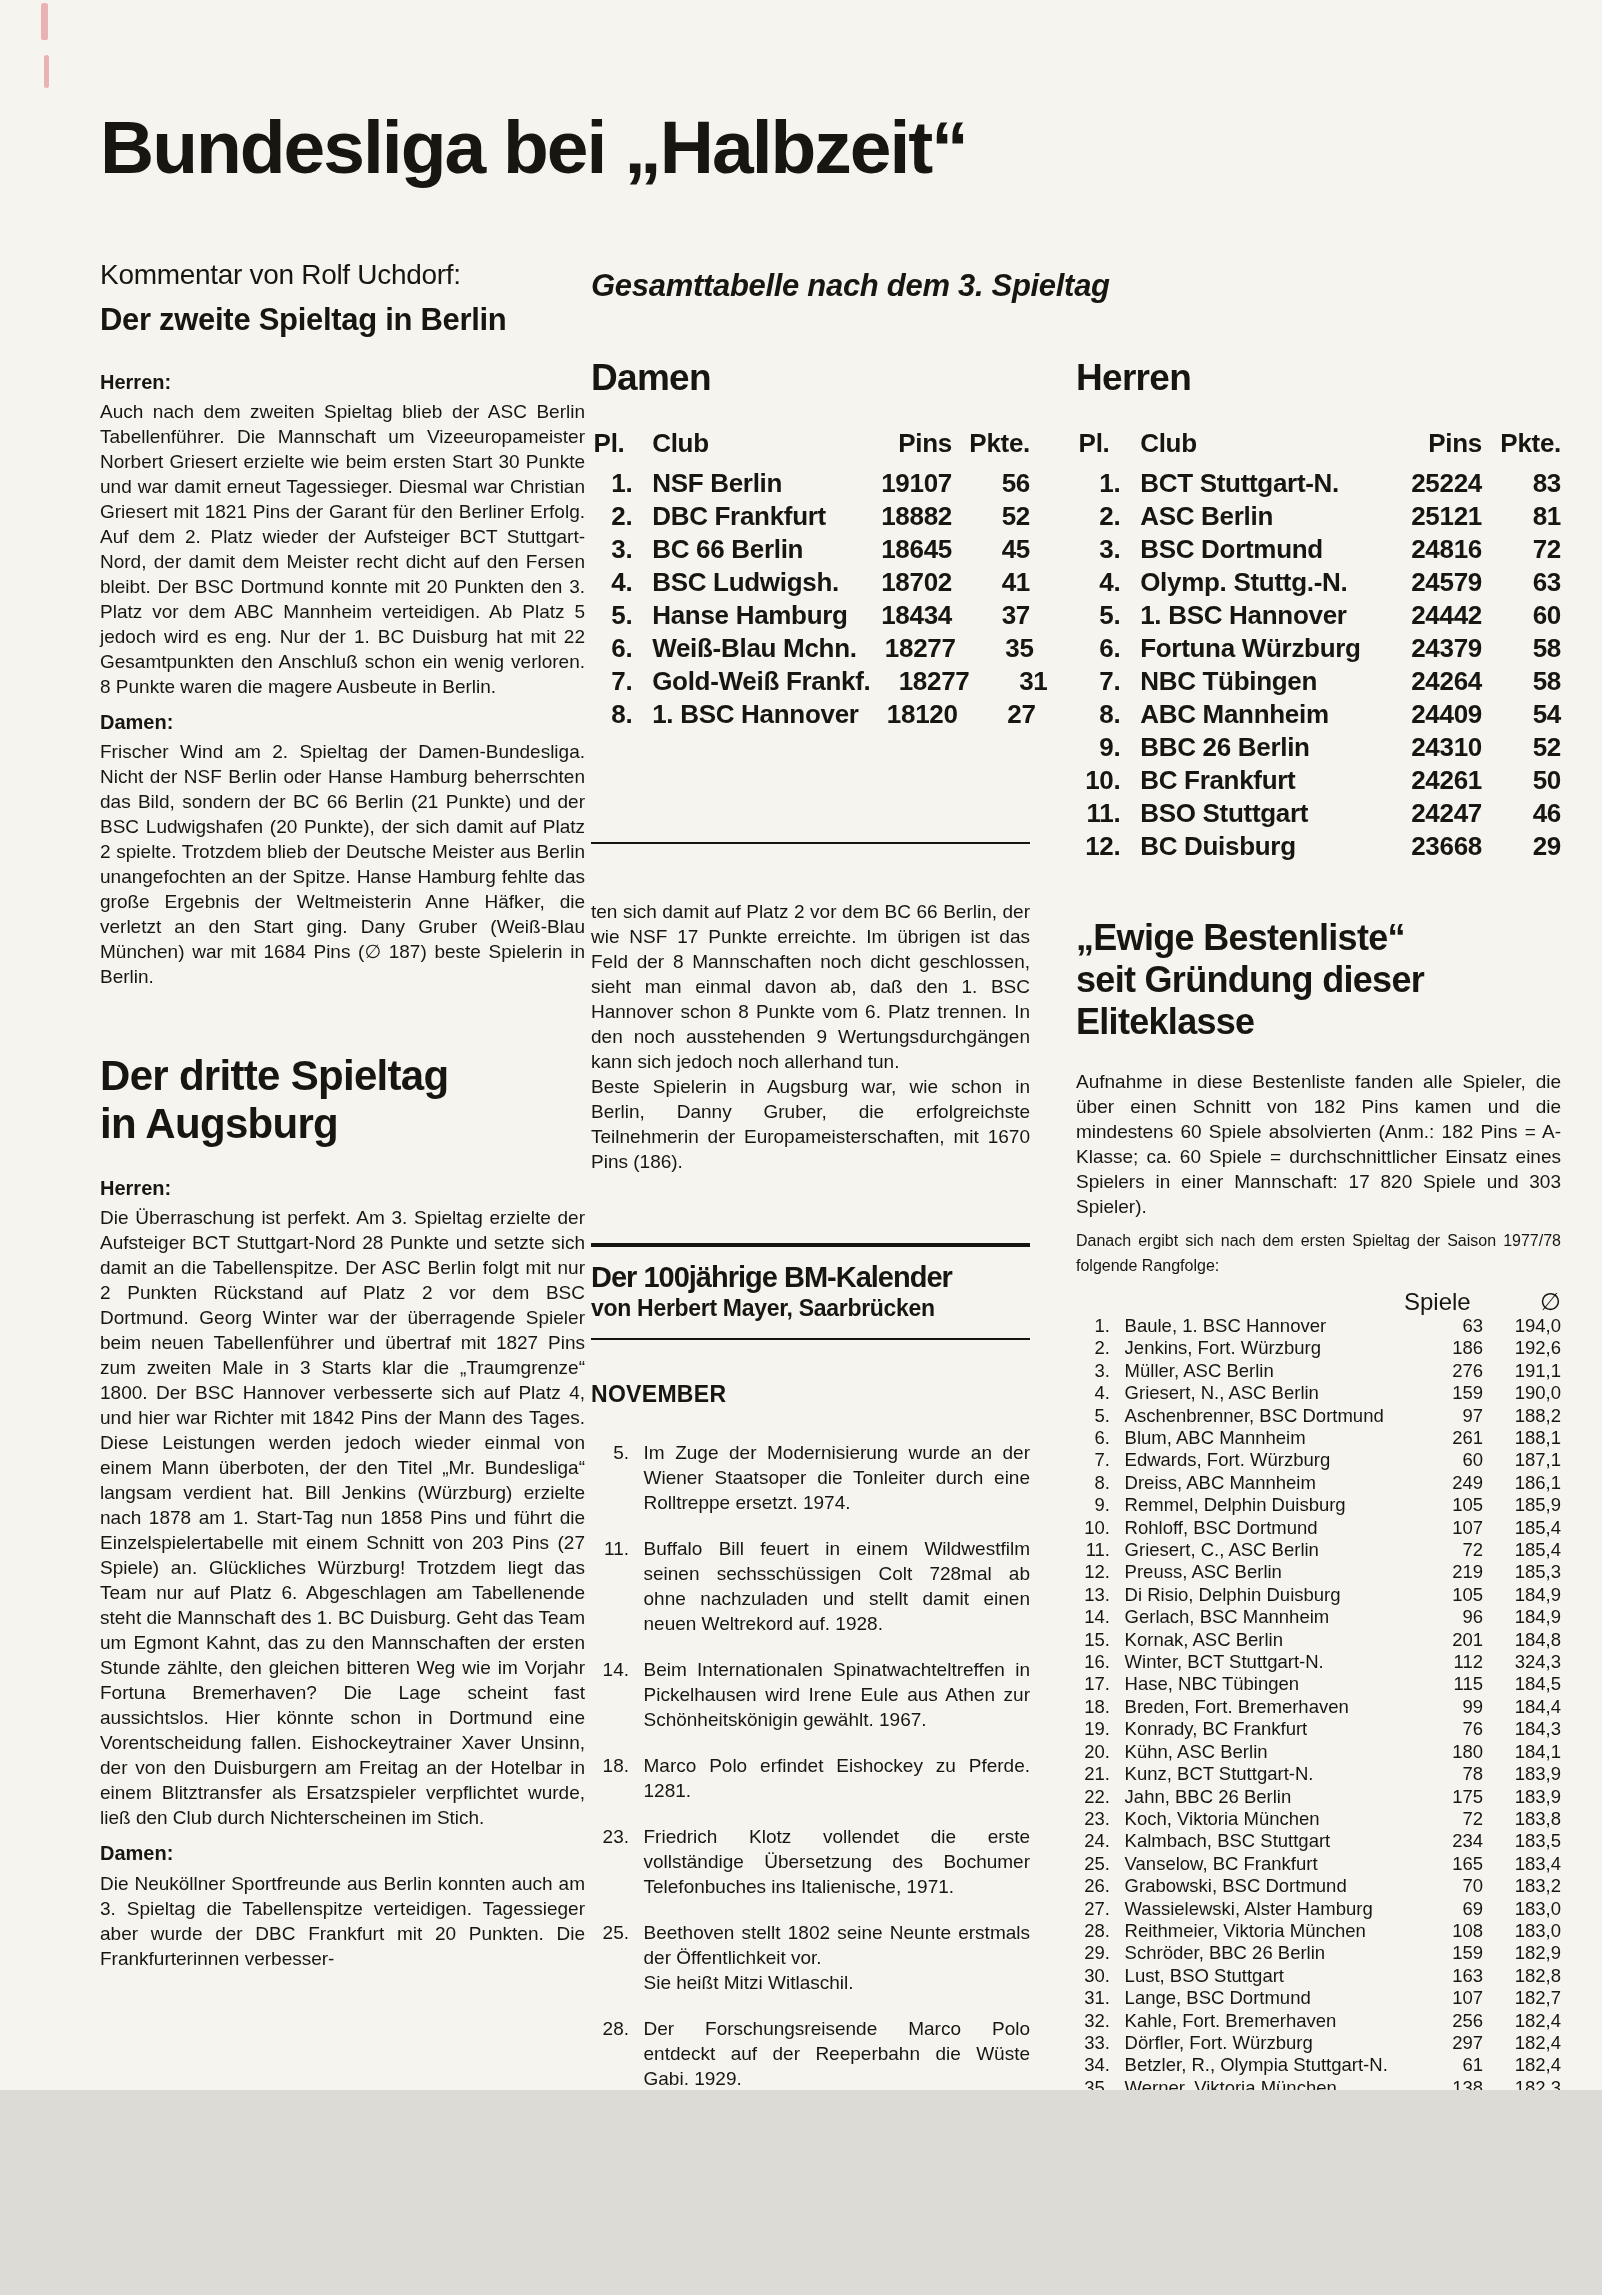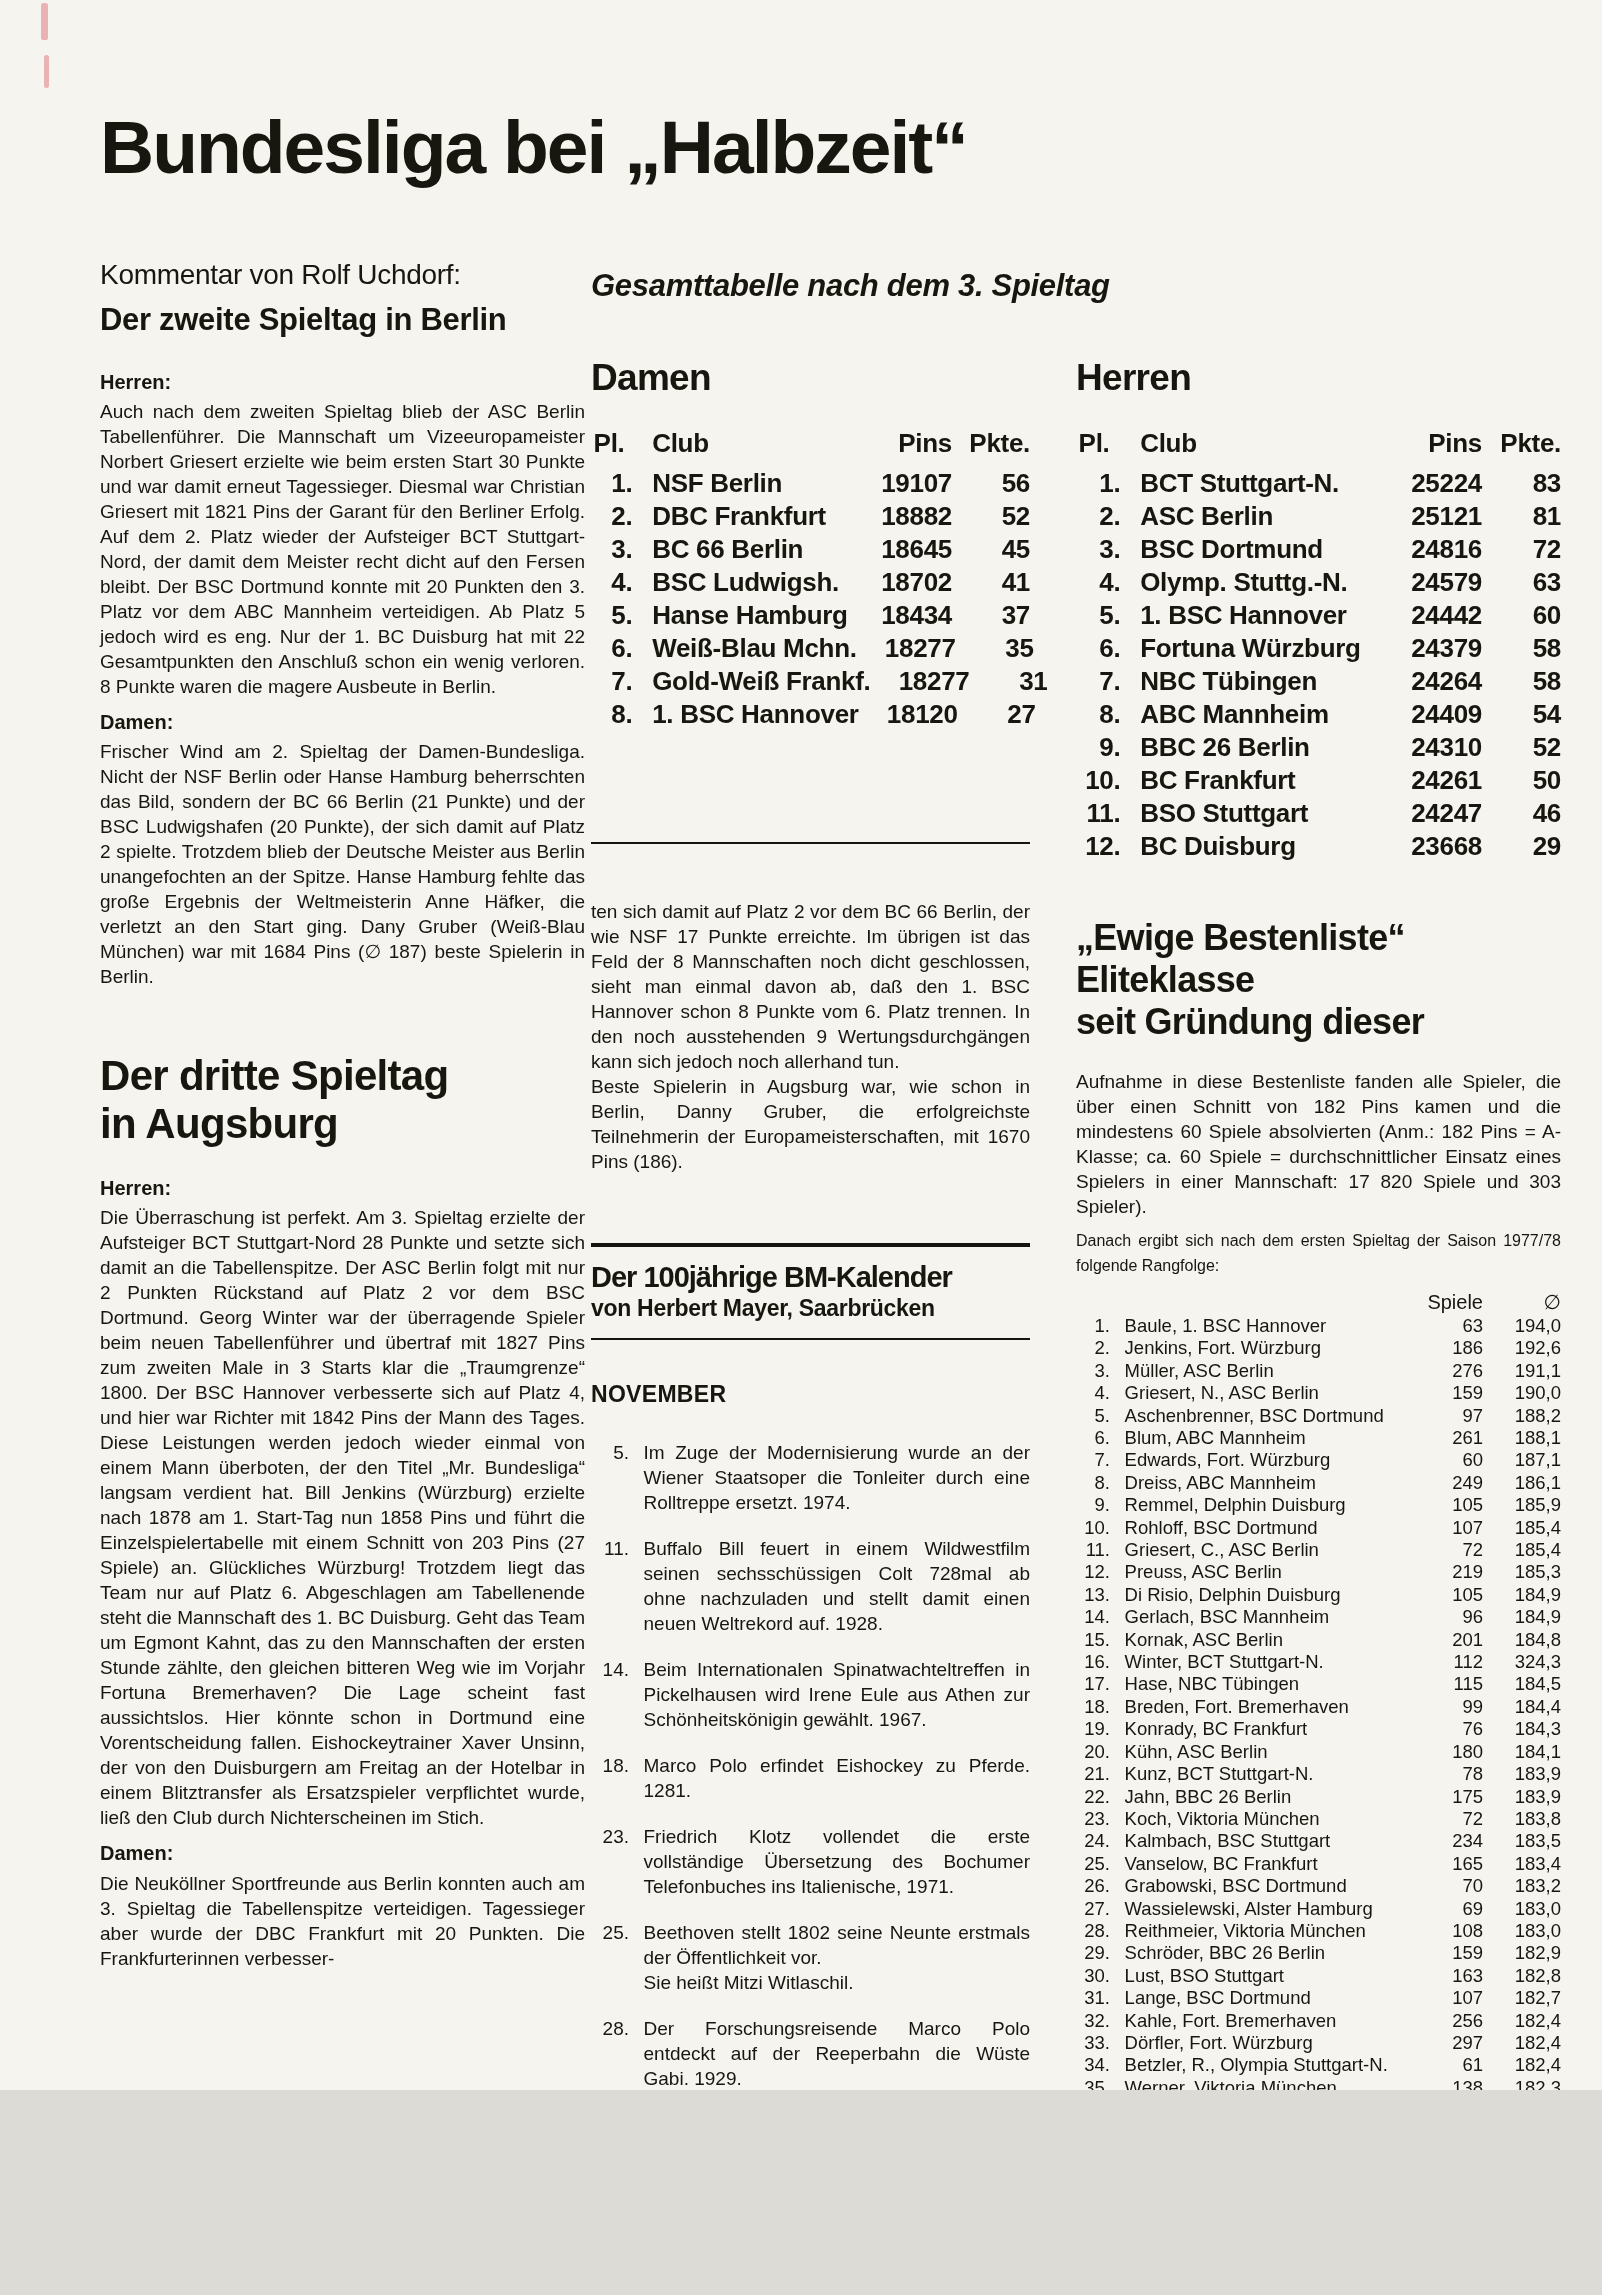--- a/index.html
+++ b/index.html
@@ -58,21 +58,21 @@
   .k-items { margin-top:32px; }
   .k-item { display:grid; grid-template-columns:38px 1fr; column-gap:14.5px; margin-bottom:21px; }
   .k-day { font-size:19px; line-height:25px; text-align:right; }
   .k-text { font-size:19px; line-height:25px; text-align:justify; white-space:pre-line; }
   
   .best-heading { font-size:36px; line-height:42px; font-weight:bold; margin-top:54px; letter-spacing:-0.7px; }
   .best-intro  { font-size:19px; line-height:25px; text-align:justify; margin-top:26.4px; }
   .best-intro2 { font-size:16px; line-height:25px; text-align:justify; margin-top:9px; }
   .best-list { margin-top:10.6px; }
   .best-head, .best-row { display:grid; grid-template-columns:38px 1fr 66px 78px; }
-  .best-head { font-size:20px; line-height:26.4px; }
+  .best-head { font-size:24px; line-height:26.4px;gap:13px; }
   .best-row { font-size:18.5px; line-height:22.4px; }
   .b-rank { text-align:right; padding-right:4px; }
   .b-name { padding-left:10.6px; white-space:nowrap; }
   .b-spiele { text-align:right; }
   .b-avg { text-align:right; }
   
   .artifact { position:absolute; background:rgba(214,72,84,0.38); border-radius:2.6px; }
   .a1 { left:41px;  top:2.6px;    width:6.6px; height:37px; }
   .a2 { left:44px;  top:55px;   width:5.3px;  height:33px; }
   .a3 { left:318px; top:2261px; width:9.2px; height:6.6px; }
@@ -332,22 +332,22 @@
             <span class="c-rank">12.</span>
             <span class="c-club">BC Duisburg</span>
             <span class="c-pins">23668</span>
             <span class="c-pkte">29</span>
           </div>
         </div>
     </div>
 
     <div class="best-heading">
       <div>„Ewige Bestenliste“</div>
+      <div>seit Gründung dieser</div>
       <div>Eliteklasse</div>
-      <div>seit Gründung dieser</div>
     </div>
 
     <p class="best-intro">Aufnahme in diese Bestenliste fanden alle Spieler, die über einen Schnitt von 182 Pins kamen und die mindestens 60 Spiele absolvierten (Anm.: 182 Pins = A-Klasse; ca. 60 Spiele = durchschnittlicher Einsatz eines Spielers in einer Mannschaft: 17 820 Spiele und 303 Spieler).</p>
     <p class="best-intro2">Danach ergibt sich nach dem ersten Spieltag der Saison 1977/78 folgende Rangfolge:</p>
 
     <div class="best-list">
       <div class="best-head">
         <span class="b-rank"></span>
         <span class="b-name"></span>
         <span class="b-spiele">Spiele</span>

